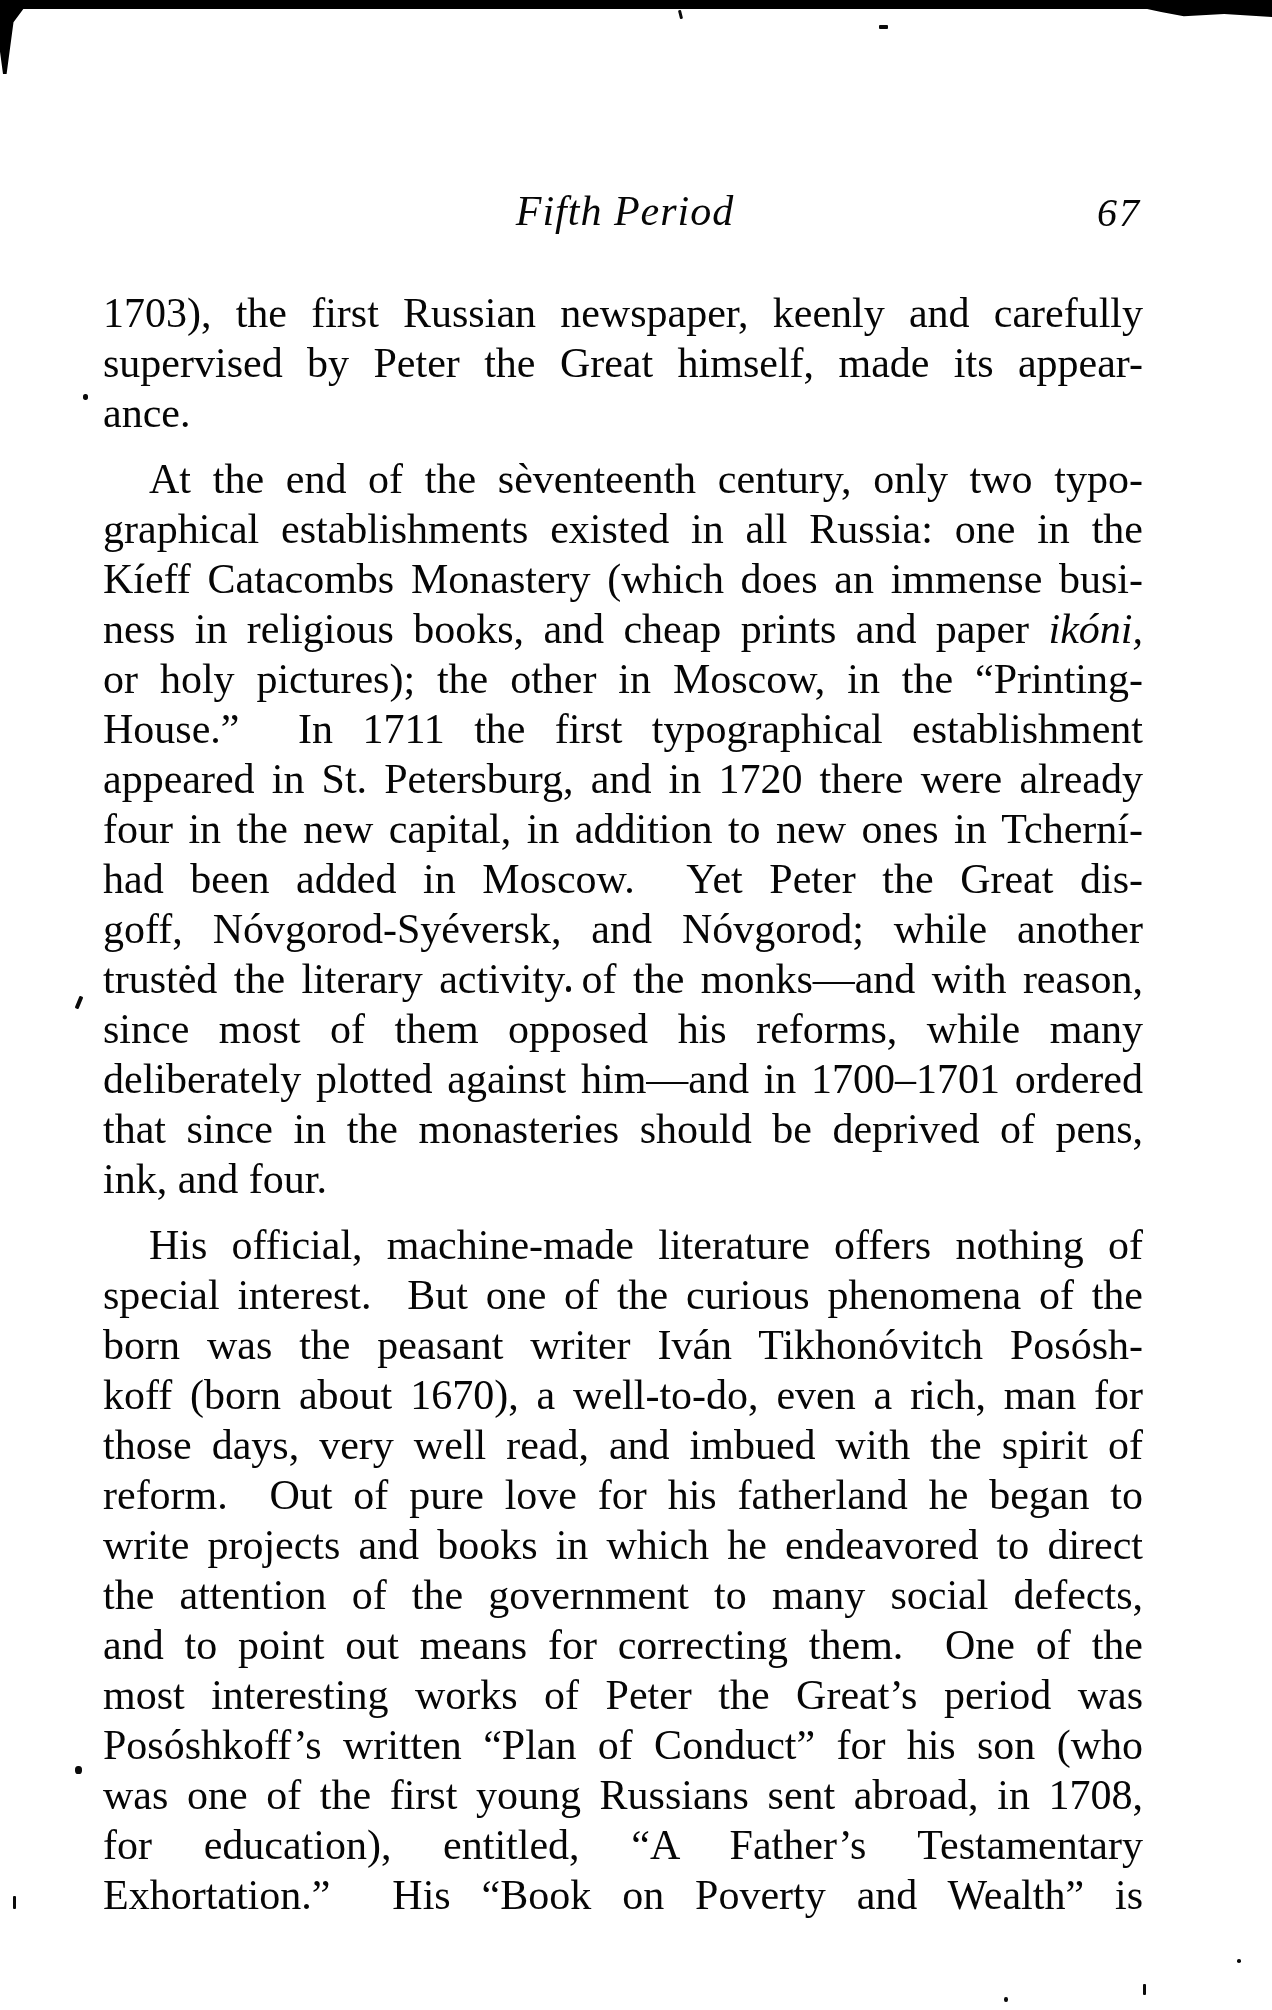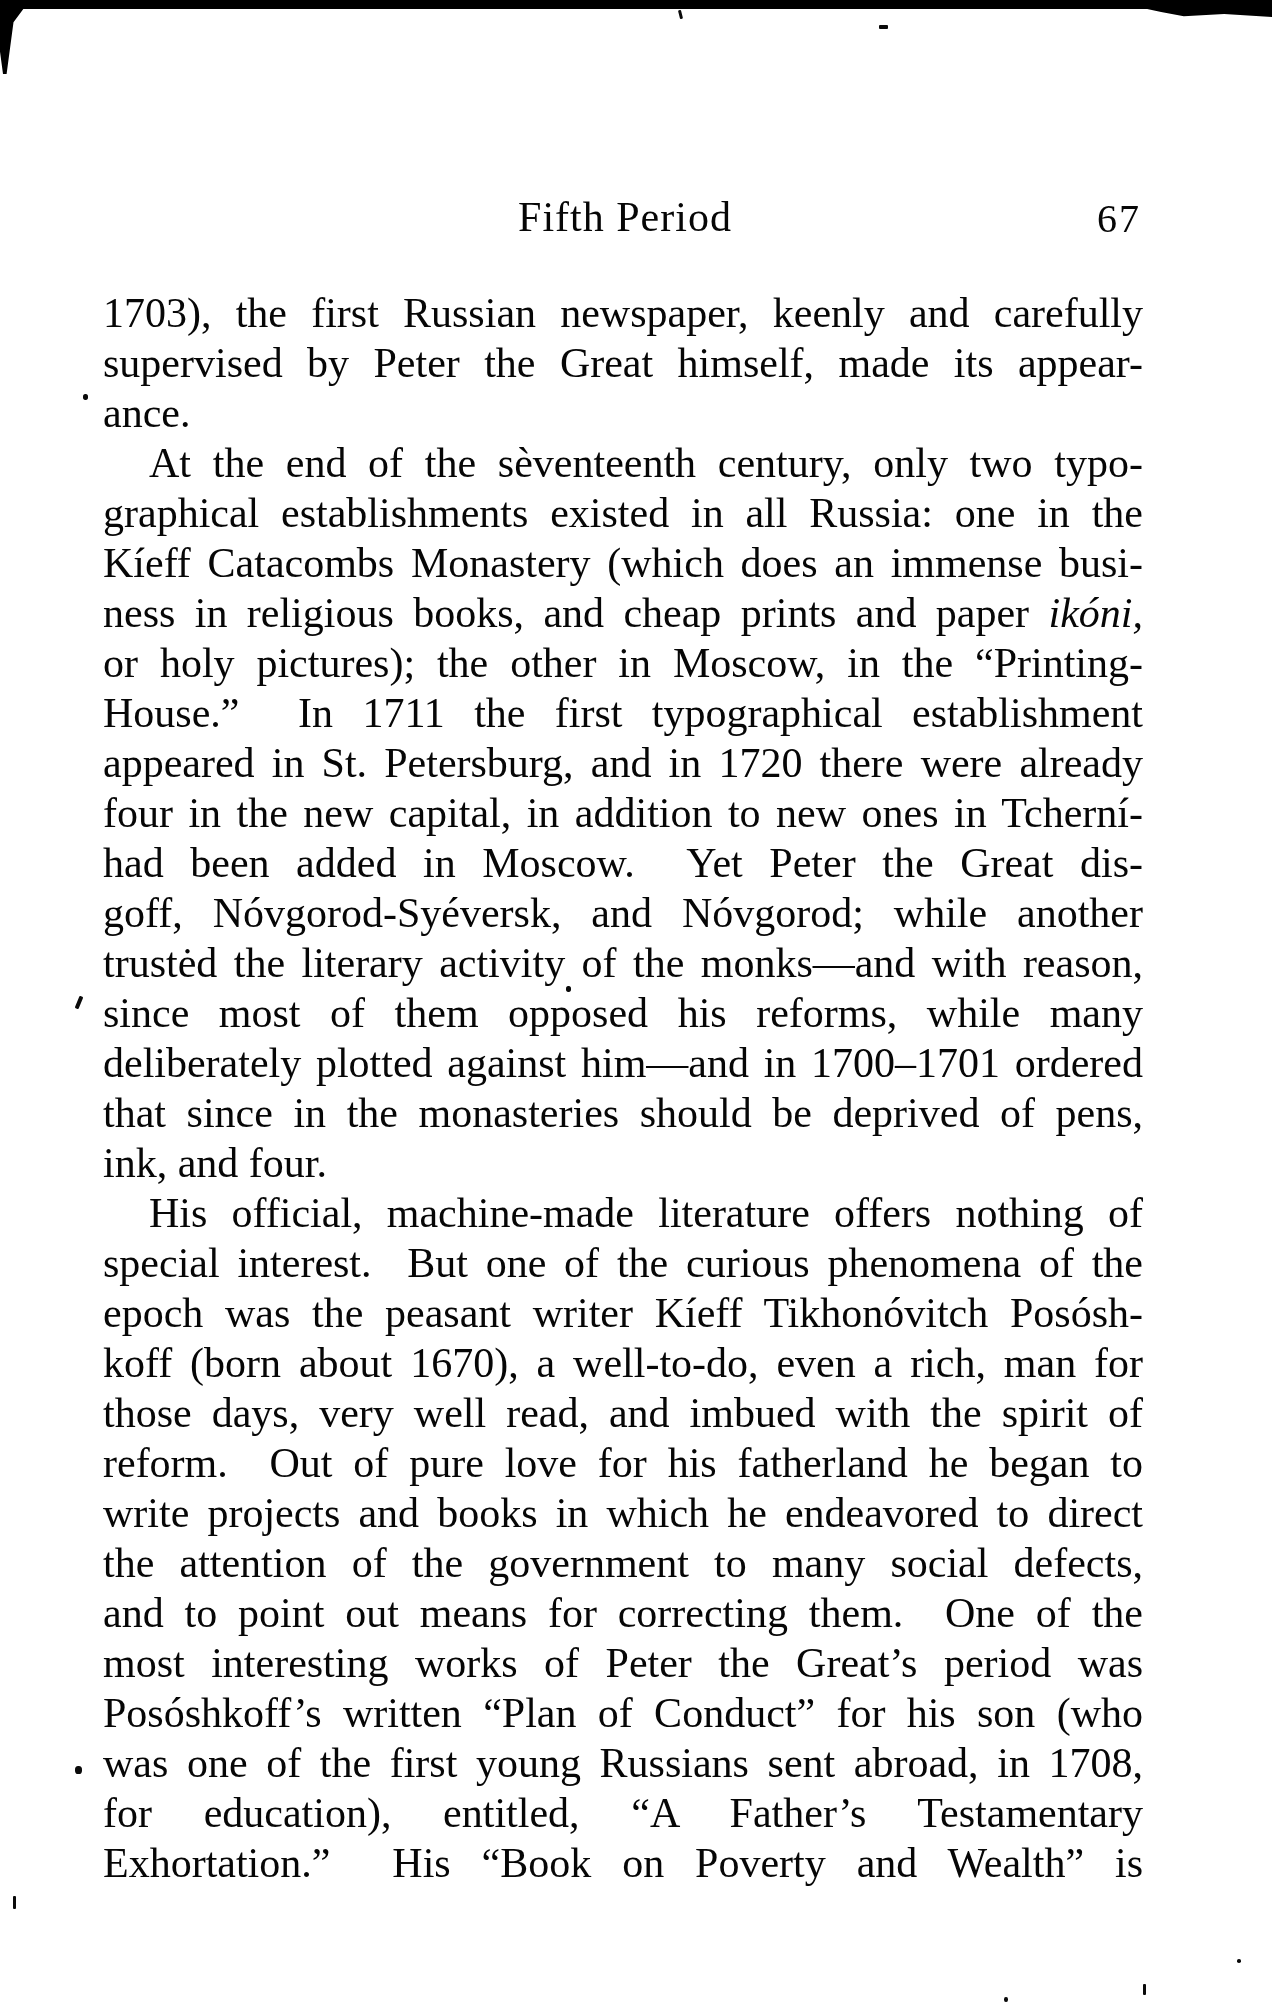--- a/index.html
+++ b/index.html
@@ -24,42 +24,42 @@
   }
   .top-band-right {
     position: absolute; top: 0; left: 1146px;
     width: 126px; height: 17px; background: #000;
     clip-path: polygon(0 0, 100% 0, 100% 100%, 62% 82%, 30% 95%, 12% 70%, 0 52%);
   }
   .speck { position: absolute; background: #0a0a0a; border-radius: 45%; }
   .sp-tick { border-radius: 1px; }
   
   .header {
-    position: absolute; left: 105px; top: 193px; width: 1040px; height: 56px;
+    position: absolute; left: 105px; top: 187px; width: 1040px; height: 56px; font-style: italic;
   }
   .header-title {
     position: absolute; left: 0; right: 0; text-align: center;
     font-size: 42px; letter-spacing: 1px;
   }
   .header-page-number {
     position: absolute; right: 4px; top: 2px; font-size: 40px; letter-spacing: 2px;
   }
   
   .body-text {
     position: absolute; left: 103px; top: 288px; width: 1040px;
     font-size: 42px;
   }
   .line {
     height: 50px; line-height: 50px;
     text-align: justify; text-align-last: justify;
     text-justify: inter-word;
     white-space: normal;
   }
   .line.flush { text-align-last: left; }
-  .line.indent { text-indent: 46px; }
+  .line.indent { text-indent: 46px; margin-top: 16px; }
   .italic { font-style: italic; margin-top: 9px; }
 </style>
 </head>
 <body>
 
 <div class="page">
 
   <div class="top-band"></div>
   <div class="top-band-left-spike"></div>
   <div class="top-band-right"></div>
@@ -94,21 +94,21 @@
       <div class="line"><span>four in the new capital, in addition to new ones in Tcherní-</span></div>
       <div class="line"><span>had been added in Moscow.&nbsp; Yet Peter the Great dis-</span></div>
       <div class="line"><span>goff, Nóvgorod-Syéversk, and Nóvgorod; while another</span></div>
       <div class="line"><span>trustėd the literary activity of the monks—and with reason,</span></div>
       <div class="line"><span>since most of them opposed his reforms, while many</span></div>
       <div class="line"><span>deliberately plotted against him—and in 1700–1701 ordered</span></div>
       <div class="line"><span>that since in the monasteries should be deprived of pens,</span></div>
       <div class="line flush"><span>ink, and four.</span></div>
       <div class="line indent"><span>His official, machine-made literature offers nothing of</span></div>
       <div class="line"><span>special interest.&nbsp; But one of the curious phenomena of the</span></div>
-      <div class="line"><span>epoch was the peasant writer Kíeff Tikhonóvitch Posósh-</span></div>
+      <div class="line"><span>born was the peasant writer Iván Tikhonóvitch Posósh-</span></div>
       <div class="line"><span>koff (born about 1670), a well-to-do, even a rich, man for</span></div>
       <div class="line"><span>those days, very well read, and imbued with the spirit of</span></div>
       <div class="line"><span>reform.&nbsp; Out of pure love for his fatherland he began to</span></div>
       <div class="line"><span>write projects and books in which he endeavored to direct</span></div>
       <div class="line"><span>the attention of the government to many social defects,</span></div>
       <div class="line"><span>and to point out means for correcting them.&nbsp; One of the</span></div>
       <div class="line"><span>most interesting works of Peter the Great’s period was</span></div>
       <div class="line"><span>Posóshkoff’s written “Plan of Conduct” for his son (who</span></div>
       <div class="line"><span>was one of the first young Russians sent abroad, in 1708,</span></div>
       <div class="line"><span>for education), entitled, “A Father’s Testamentary</span></div>

